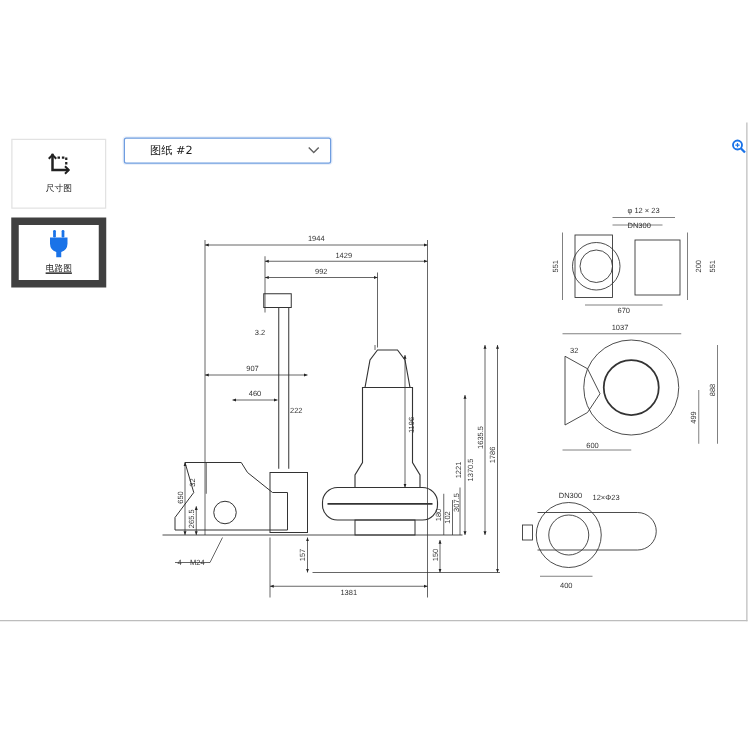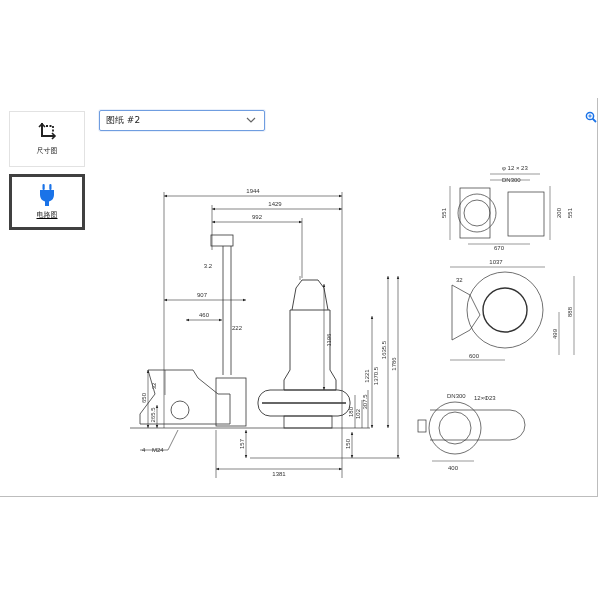--- a/index.html
+++ b/index.html
@@ -1,22 +1,22 @@
 <!DOCTYPE html>
 <html><head>
 <meta charset="utf-8">
 <style>
   html,body{margin:0;padding:0;background:#fff;}
   body{width:600px;height:600px;position:relative;overflow:hidden;font-family:"DejaVu Sans","Liberation Sans",sans-serif;}
   .frame{position:absolute;left:0;top:98px;width:598px;height:399px;border-right:1px solid #bdbdbd;border-bottom:1px solid #bdbdbd;box-sizing:border-box;}
   .tab{position:absolute;left:9px;width:76px;height:56px;box-sizing:border-box;border:1px solid #e2e2e2;background:#fff;display:flex;flex-direction:column;align-items:center;justify-content:center;cursor:pointer;}
-  .tab.active{border:3px solid #404040;text-decoration:underline;}
+  .tab.active{border:6px solid #404040;text-decoration:underline;}
   .tab .lbl{font-size:7px;color:#222;margin-top:4px;}
   .tab svg{display:block;}
-  .select{position:absolute;left:99px;top:110px;width:166px;height:21px;box-sizing:border-box;border:1px solid #6f9de0;border-radius:2px;background:#fff;display:flex;align-items:center;padding-left:6px;font-size:9px;color:#222;cursor:pointer;box-shadow:0 0 0 1px rgba(111,157,224,0.15);}
+  .select{position:absolute;left:99px;top:110px;width:166px;height:21px;box-sizing:border-box;border:1px solid #6f9de0;border-radius:2px;background:#fff;display:flex;align-items:center;padding-left:20px;font-size:9px;color:#222;cursor:pointer;box-shadow:0 0 0 1px rgba(111,157,224,0.15);}
   .select .chev{position:absolute;right:8px;top:5px;}
   .zoom-btn{position:absolute;left:585px;top:108px;width:12px;height:12px;cursor:pointer;}
 </style>
 </head>
 <body>
 
 <div class="frame"></div>
 
 <div class="tab" style="top:111px;">
   <span>

